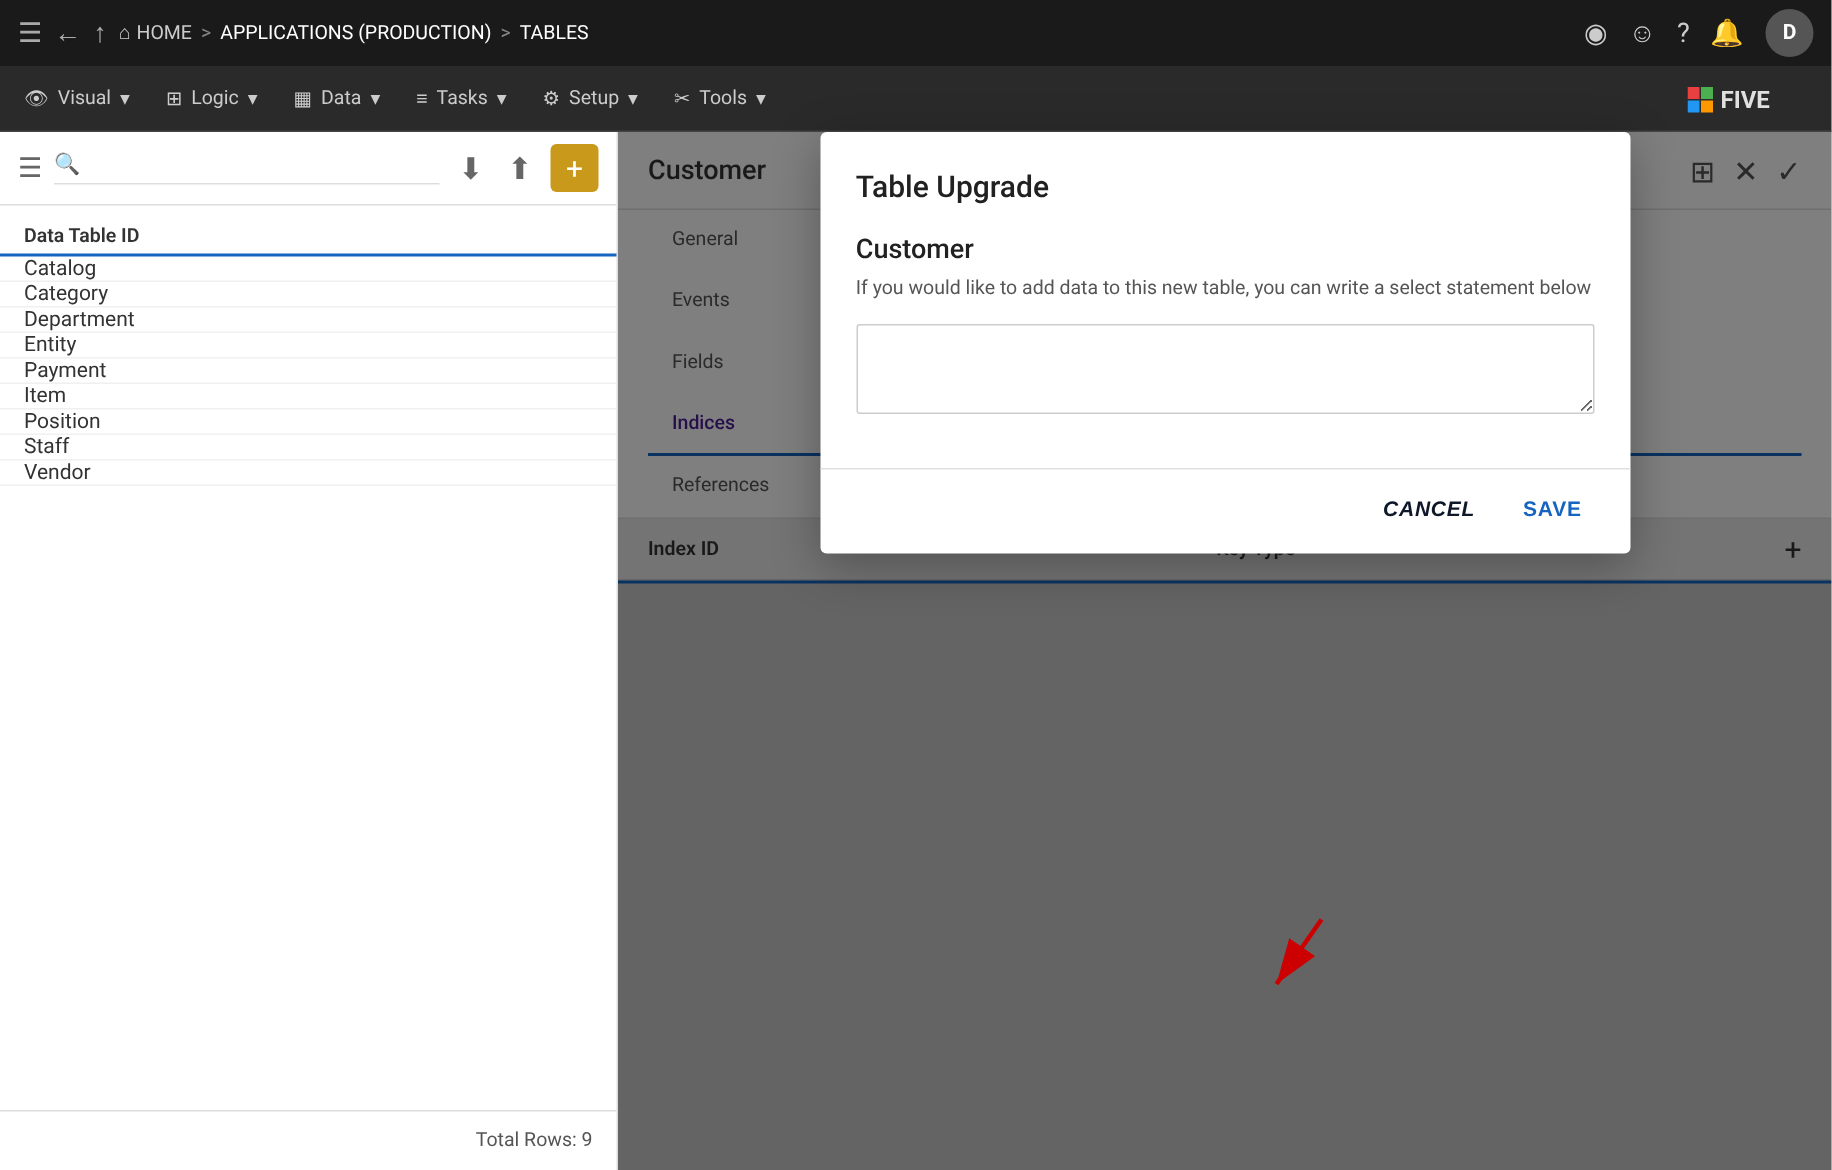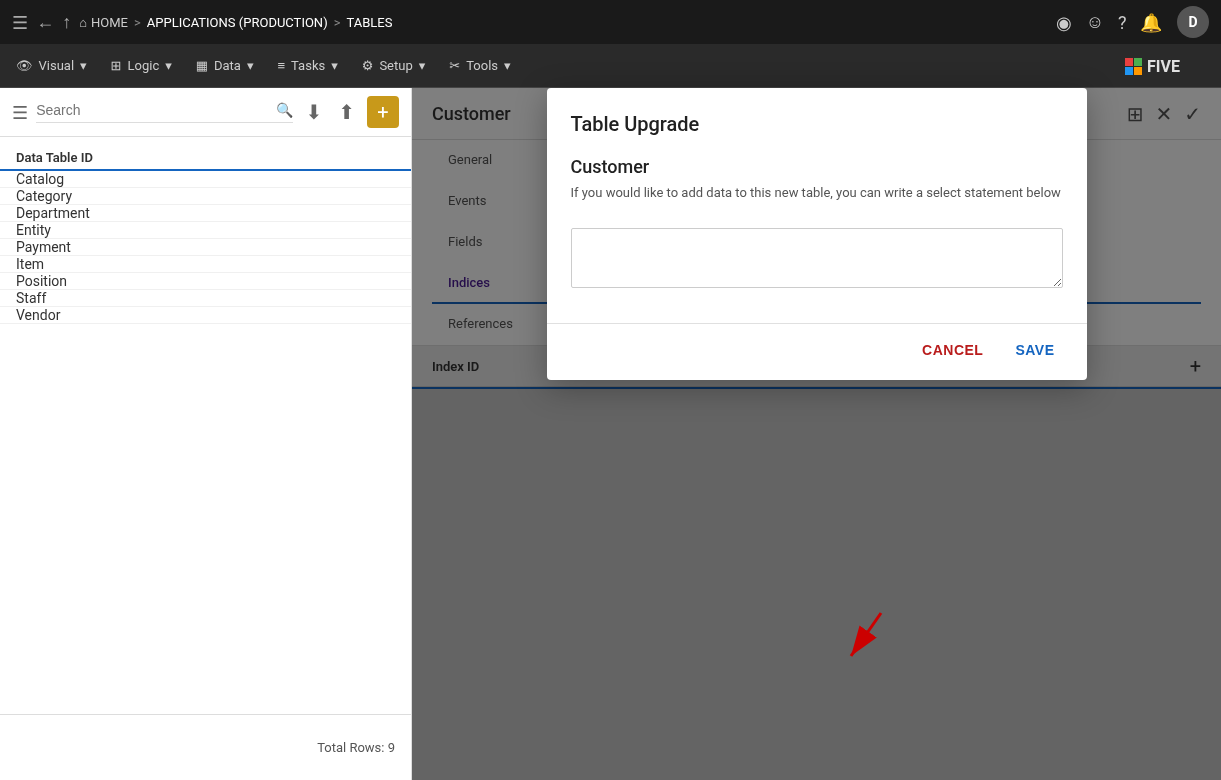--- a/index.html
+++ b/index.html
@@ -41,21 +41,21 @@
     .search-field .search-icon { color: #666; }
     .toolbar-icons { display: flex; gap: 8px; }
     .toolbar-icon-btn { color: #666; font-size: 20px; cursor: pointer; padding: 4px; }
     .toolbar-icon-btn.add-btn { background: #c8991a; color: #fff; border-radius: 4px; width: 32px; height: 32px; display: flex; align-items: center; justify-content: center; font-size: 20px; }
 
     .sidebar-header { padding: 12px 16px 4px; border-bottom: 2px solid #1565c0; }
     .sidebar-header-text { font-size: 13px; font-weight: 600; color: #333; }
 
     .sidebar-list { flex: 1; overflow-y: auto; }
     .sidebar-item { padding: 0 16px; border-bottom: 1px solid #f0f0f0; font-size: 14px; color: #333; cursor: pointer; }
-    .sidebar-footer { padding: 25px 16px; border-top: 1px solid #ddd; font-size: 13px; color: #555; text-align: right; }
+    .sidebar-footer { padding: 12px 16px; border-top: 1px solid #ddd; font-size: 13px; color: #555; text-align: right; }
 
     
     .content { flex: 1; display: flex; flex-direction: column; background: #e8e8e8; position: relative; }
     .content-header { background: #fff; padding: 0 20px; display: flex; align-items: center; border-bottom: 1px solid #ddd; height: 52px; }
     .content-title { font-size: 18px; font-weight: 500; color: #333; flex: 1; }
     .content-header-actions { display: flex; gap: 12px; }
     .content-header-actions .icon-btn { color: #555; font-size: 20px; cursor: pointer; }
 
     .tabs { background: #fff; display: flex; gap: 0; border-bottom: 1px solid #ddd; padding: 0 20px; flex-direction: column; }
     .tab { padding: 12px 16px; font-size: 13px; color: #555; cursor: pointer; border-bottom: 2px solid transparent; }
@@ -77,30 +77,30 @@
     }
 
     
     .dialog {
       background: #fff; border-radius: 4px; width: 540px; padding: 0;
       box-shadow: 0 8px 32px rgba(0,0,0,0.3); position: relative;
     }
     .dialog-content { padding: 24px 24px 16px; }
     .dialog-title { font-size: 20px; font-weight: 500; color: #212121; margin-bottom: 20px; }
     .dialog-section-title { font-size: 18px; font-weight: 500; color: #212121; margin-bottom: 8px; }
-    .dialog-description { font-size: 13px; color: #555; margin-bottom: 28px; }
+    .dialog-description { font-size: 13px; color: #555; margin-bottom: 16px; }
     .dialog-textarea {
       width: 100%; border: 1px solid #ccc; border-radius: 2px; padding: 8px 10px;
       font-size: 14px; resize: vertical; min-height: 60px; outline: none; font-family: inherit;
       color: #333;
     }
     .dialog-divider { border: none; border-top: 1px solid #e0e0e0; margin: 16px 0 0; }
     .dialog-actions { display: flex; justify-content: flex-end; gap: 16px; padding: 12px 24px 16px; }
     .dialog-btn { background: none; border: none; font-size: 14px; font-weight: 600; cursor: pointer; padding: 6px 8px; letter-spacing: 0.5px; text-transform: uppercase; }
-    .dialog-btn.cancel { color: #b91c1c; }
+    .dialog-btn.cancel { color: #0f172a; font-style: italic; }
     .dialog-btn.save { color: #1565c0; }
   </style>
 </head>
 <body>
 
 <div class="top-bar">
   <span class="top-bar-icon">☰</span>
   <span class="top-bar-icon">←</span>
   <span class="top-bar-icon">↑</span>
   <div class="top-bar-nav">
@@ -164,21 +164,20 @@
     </svg>
   </div>
 </div>
 
 <div class="main-layout">
 
   <div class="sidebar">
     <div class="sidebar-toolbar">
       <span class="menu-icon">☰</span>
       <div class="search-field">
-        <input type="text" placeholder="Search" style="">
         <span class="search-icon">🔍</span>
       </div>
       <div class="toolbar-icons">
         <span class="toolbar-icon-btn">⬇</span>
         <span class="toolbar-icon-btn">⬆</span>
         <span class="toolbar-icon-btn add-btn">+</span>
       </div>
     </div>
 
     <div class="sidebar-header">

